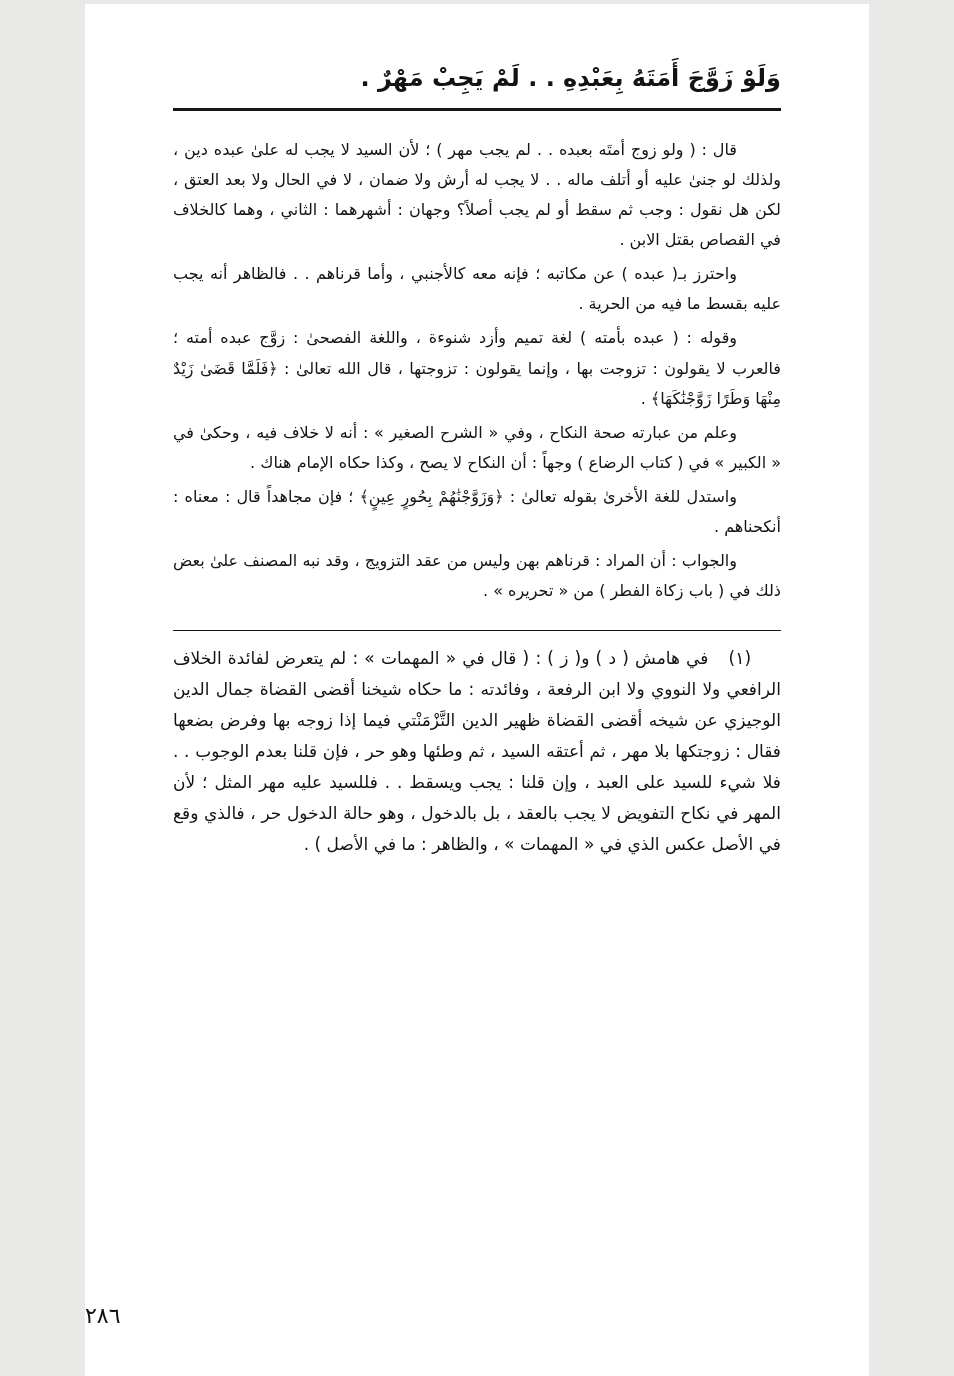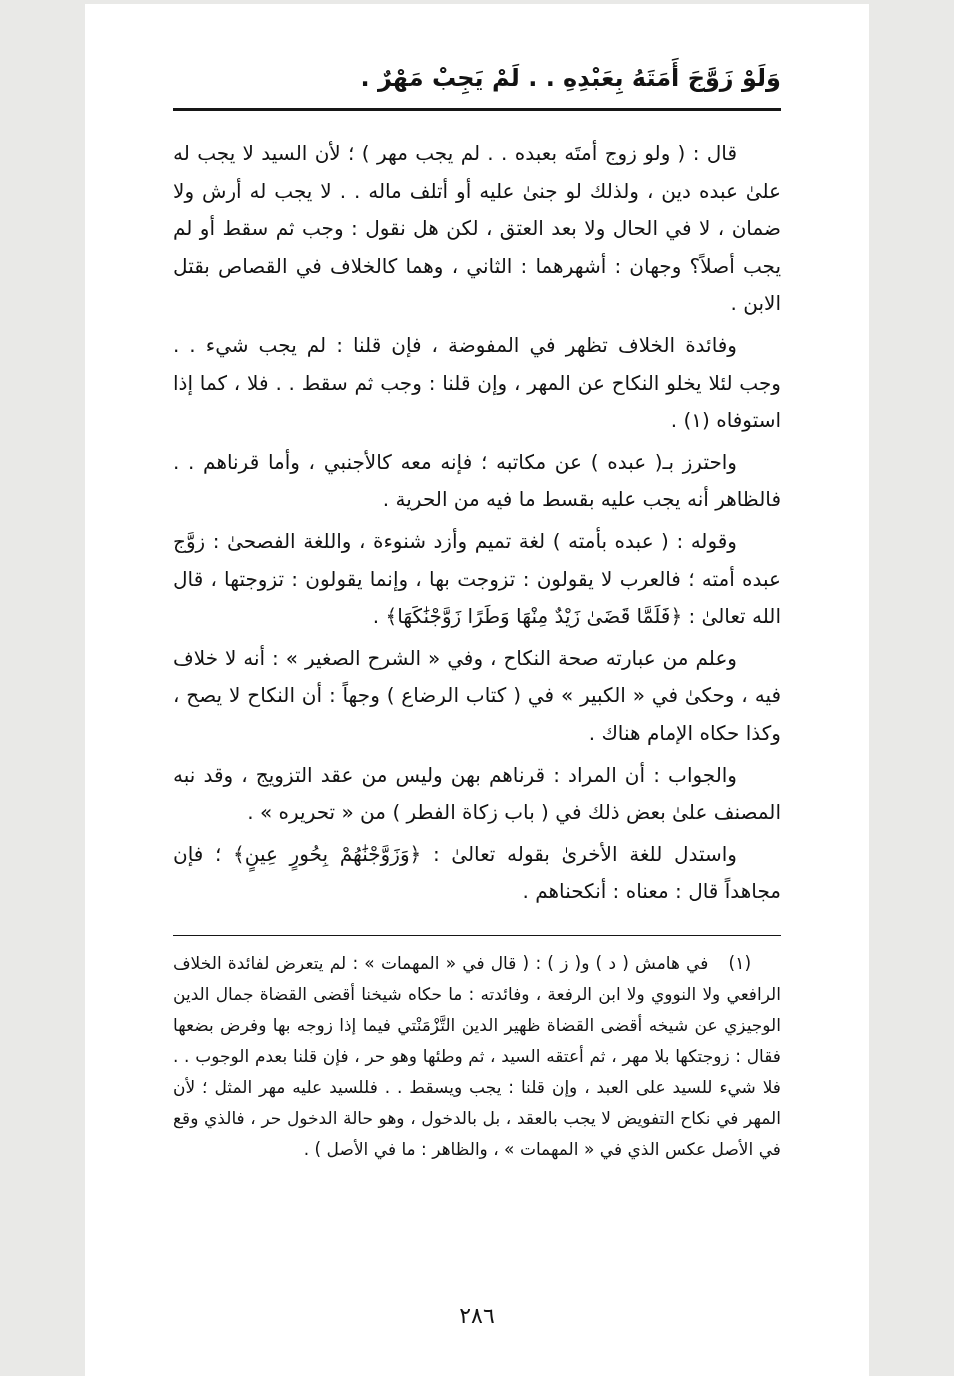--- a/index.html
+++ b/index.html
@@ -28,21 +28,21 @@
     text-align: right;
     margin: 0 0 16px 0;
     letter-spacing: 0.5px;
   }
   .rule-top {
     border: 0;
     border-top: 3px solid #161616;
     margin: 0 0 24px 0;
   }
   .body-text p {
-    font-size: 20px;
+    font-size: 16px;
     line-height: 1.88;
     text-align: justify;
     margin: 0 0 4px 0;
     text-indent: 44px;
   }
   .footnote-sep {
     border: 0;
     border-top: 1.5px solid #161616;
     margin: 24px 0 12px 0;
   }
@@ -55,43 +55,42 @@
   }
   .footnote .fn-marker {
     padding-left: 14px;
     font-weight: 400;
   }
   .page-number {
     position: absolute;
     bottom: 52px;
     left: 0;
     right: 0;
-    text-align: center;
+    text-align: left;
     font-size: 22px;
     color: #131313;
   }
 </style>
 </head>
 <body>
 
 <div class="page">
   <div class="content">
 
     <h1 class="heading">وَلَوْ زَوَّجَ أَمَتَهُ بِعَبْدِهِ . . لَمْ يَجِبْ مَهْرٌ .</h1>
 
     <hr class="rule-top">
 
     <div class="body-text">
       <p>قال : ( ولو زوج أمتَه بعبده . . لم يجب مهر ) ؛ لأن السيد لا يجب له علىٰ عبده دين ، ولذلك لو جنىٰ عليه أو أتلف ماله . . لا يجب له أرش ولا ضمان ، لا في الحال ولا بعد العتق ، لكن هل نقول : وجب ثم سقط أو لم يجب أصلاً؟ وجهان : أشهرهما : الثاني ، وهما كالخلاف في القصاص بقتل الابن .</p>
-      <p>وفائدة الخلاف تظهر في المفوضة ، فإن قلنا : لم يجب شيء . . وجب لئلا يخلو النكاح عن المهر ، وإن قلنا : وجب ثم سقط . . فلا ، كما إذا استوفاه (١) .</p>
       <p>واحترز بـ( عبده ) عن مكاتبه ؛ فإنه معه كالأجنبي ، وأما قرناهم . . فالظاهر أنه يجب عليه بقسط ما فيه من الحرية .</p>
       <p>وقوله : ( عبده بأمته ) لغة تميم وأزد شنوءة ، واللغة الفصحىٰ : زوَّج عبده أمته ؛ فالعرب لا يقولون : تزوجت بها ، وإنما يقولون : تزوجتها ، قال الله تعالىٰ : ﴿فَلَمَّا قَضَىٰ زَيْدٌ مِنْهَا وَطَرًا زَوَّجْنَٰكَهَا﴾ .</p>
       <p>وعلم من عبارته صحة النكاح ، وفي « الشرح الصغير » : أنه لا خلاف فيه ، وحكىٰ في « الكبير » في ( كتاب الرضاع ) وجهاً : أن النكاح لا يصح ، وكذا حكاه الإمام هناك .</p>
+      <p>واستدل للغة الأخرىٰ بقوله تعالىٰ : ﴿وَزَوَّجْنَٰهُمْ بِحُورٍ عِينٍ﴾ ؛ فإن مجاهداً قال : معناه : أنكحناهم .</p>
       <p>والجواب : أن المراد : قرناهم بهن وليس من عقد التزويج ، وقد نبه المصنف علىٰ بعض ذلك في ( باب زكاة الفطر ) من « تحريره » .</p>
-      <p>واستدل للغة الأخرىٰ بقوله تعالىٰ : ﴿وَزَوَّجْنَٰهُمْ بِحُورٍ عِينٍ﴾ ؛ فإن مجاهداً قال : معناه : أنكحناهم .</p>
     </div>
 
     <hr class="footnote-sep">
 
     <div class="footnote">
       <p>
         <span class="fn-marker">(١)</span>
         <span>في هامش ( د ) و( ز ) : ( قال في « المهمات » : لم يتعرض لفائدة الخلاف الرافعي ولا النووي ولا ابن الرفعة ، وفائدته : ما حكاه شيخنا أقضى القضاة جمال الدين الوجيزي عن شيخه أقضى القضاة ظهير الدين التَّزْمَنْتي فيما إذا زوجه بها وفرض بضعها فقال : زوجتكها بلا مهر ، ثم أعتقه السيد ، ثم وطئها وهو حر ، فإن قلنا بعدم الوجوب . . فلا شيء للسيد على العبد ، وإن قلنا : يجب ويسقط . . فللسيد عليه مهر المثل ؛ لأن المهر في نكاح التفويض لا يجب بالعقد ، بل بالدخول ، وهو حالة الدخول حر ، فالذي وقع في الأصل عكس الذي في « المهمات » ، والظاهر : ما في الأصل ) .</span>
       </p>
     </div>

